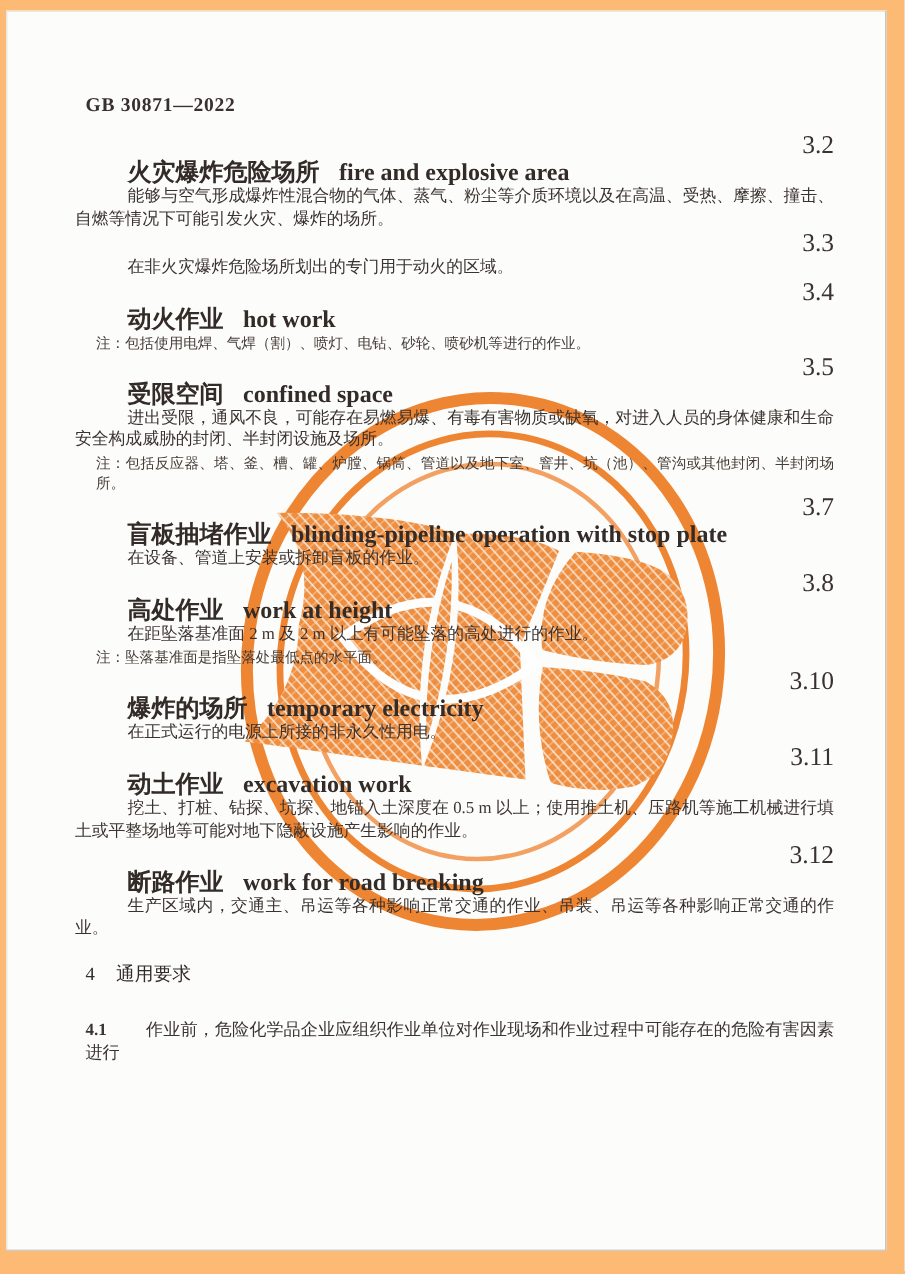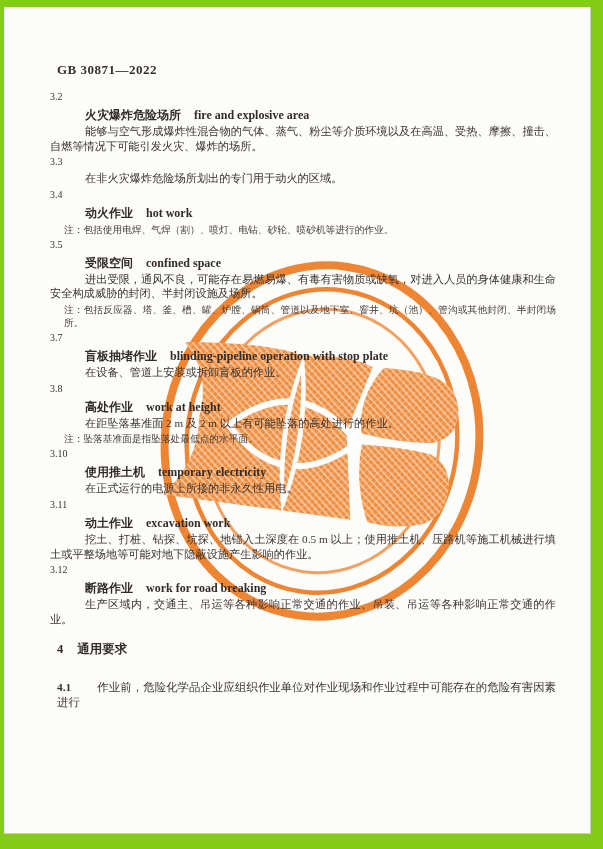--- a/index.html
+++ b/index.html
@@ -1,34 +1,34 @@
 <!DOCTYPE html>
 <html><head>
 <meta charset="utf-8">
 <style>
   html,body{margin:0;padding:0;}
   body{width:603px;height:849px;overflow:hidden;background:#cfcfcd;
        font-family:"Liberation Serif","DejaVu Serif",serif;}
-  .scan{position:relative;width:603px;height:849px;background:#84cc16;}
+  .scan{position:relative;width:603px;height:849px;background:#fdba74;}
   .page{position:absolute;left:4px;top:7px;width:587px;height:827px;
         background:#fcfcfa;z-index:1;
         box-shadow:inset -1px 0 0 #c6c6c3, inset 0 -1px 0 #cdcdca, inset 1px 1px 0 #e7e7e4;}
   .stamp-layer{position:absolute;left:0;top:0;z-index:2;pointer-events:none;}
   .content{position:absolute;left:0;top:0;width:603px;height:849px;z-index:3;
            color:#3a322e;}
   .std-code{position:absolute;left:57px;top:62px;font-weight:bold;font-size:13px;
             letter-spacing:.5px;color:#38302c;}
   .col{position:absolute;left:50px;top:88px;width:506px;}
-  .term .num{font-size:10px;line-height:14.8px;margin-top:2px;color:#3a322e;}
-  .term .title{margin:3px 0 0 35px;font-size:12px;line-height:15px;font-weight:bold;color:#332b27;}
+  .term .num{font-size:17px;line-height:14.8px;margin-top:2px;color:#3a322e;text-align:right;}
+  .term .title{margin:3px 0 0 35px;font-size:16px;line-height:15px;font-weight:bold;color:#332b27;}
   .term .title .en{margin-left:13px;}
   .term .def{margin:1px 0 0 0;font-size:11.2px;line-height:14.8px;text-indent:35px;
              text-align:justify;color:#3b332f;}
   .term .note{margin:2px 0 0 14px;font-size:9.7px;line-height:13px;text-align:justify;color:#453c37;}
-  .sec4-head{margin:14px 0 0 7px;font-size:12.5px;font-weight:bold;color:#332b27;}
+  .sec4-head{margin:14px 0 0 7px;font-size:12.5px;font-weight:normal;color:#332b27;}
   .sec4-head .sp{display:inline-block;width:14px;}
   .clause{margin:22px 0 0 7px;font-size:11.4px;line-height:15px;text-align:justify;color:#3b332f;}
   .clause .cnum{font-weight:bold;margin-right:26px;}
 </style>
 </head>
 <body>
 
 <div class="scan">
   <div class="page"></div>
 
@@ -114,21 +114,21 @@
       <span class="zh">高处作业</span><span class="en">work at height</span>
     </div>
     <div class="def">在距坠落基准面 2 m 及 2 m 以上有可能坠落的高处进行的作业。</div>
     <div class="note">注：坠落基准面是指坠落处最低点的水平面。</div>
   </div>
 
 
   <div class="term">
     <div class="num">3.10</div>
     <div class="title">
-      <span class="zh">使用推土机</span><span class="en">temporary electricity</span>
+      <span class="zh">爆炸的场所</span><span class="en">temporary electricity</span>
     </div>
     <div class="def">在正式运行的电源上所接的非永久性用电。</div>
 
   </div>
 
   <div class="term">
     <div class="num">3.11</div>
     <div class="title">
       <span class="zh">动土作业</span><span class="en">excavation work</span>
     </div>

